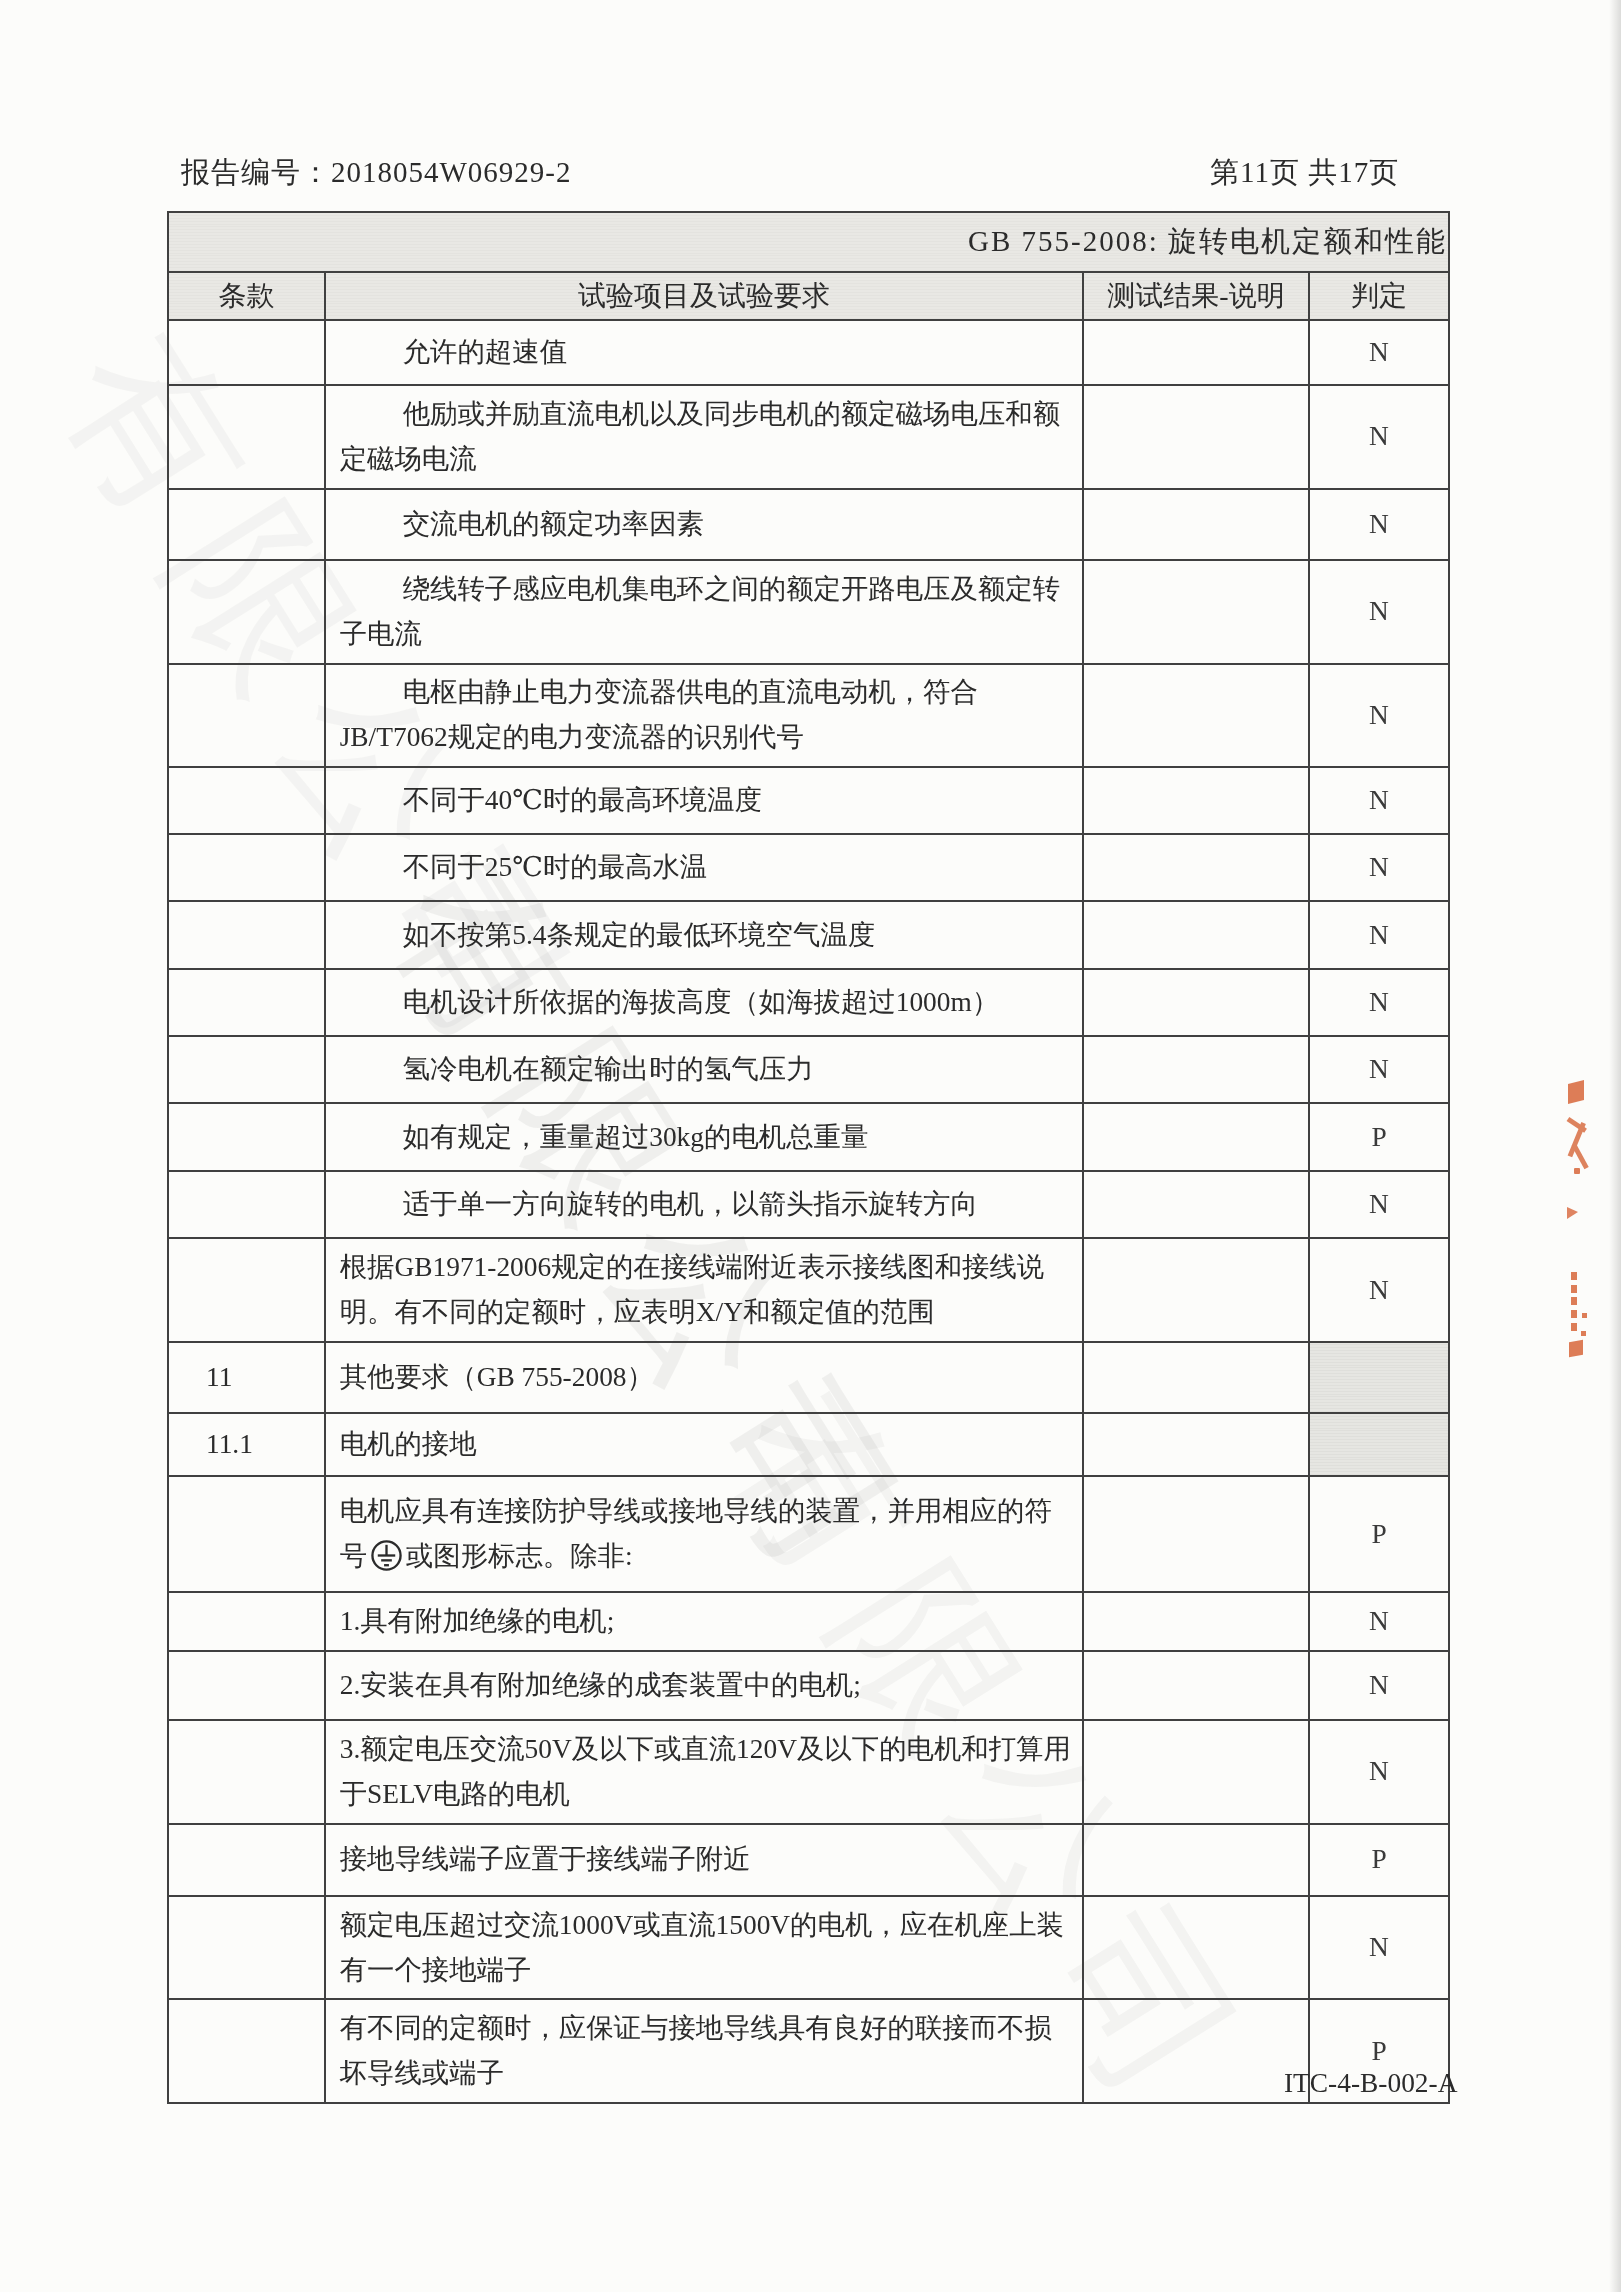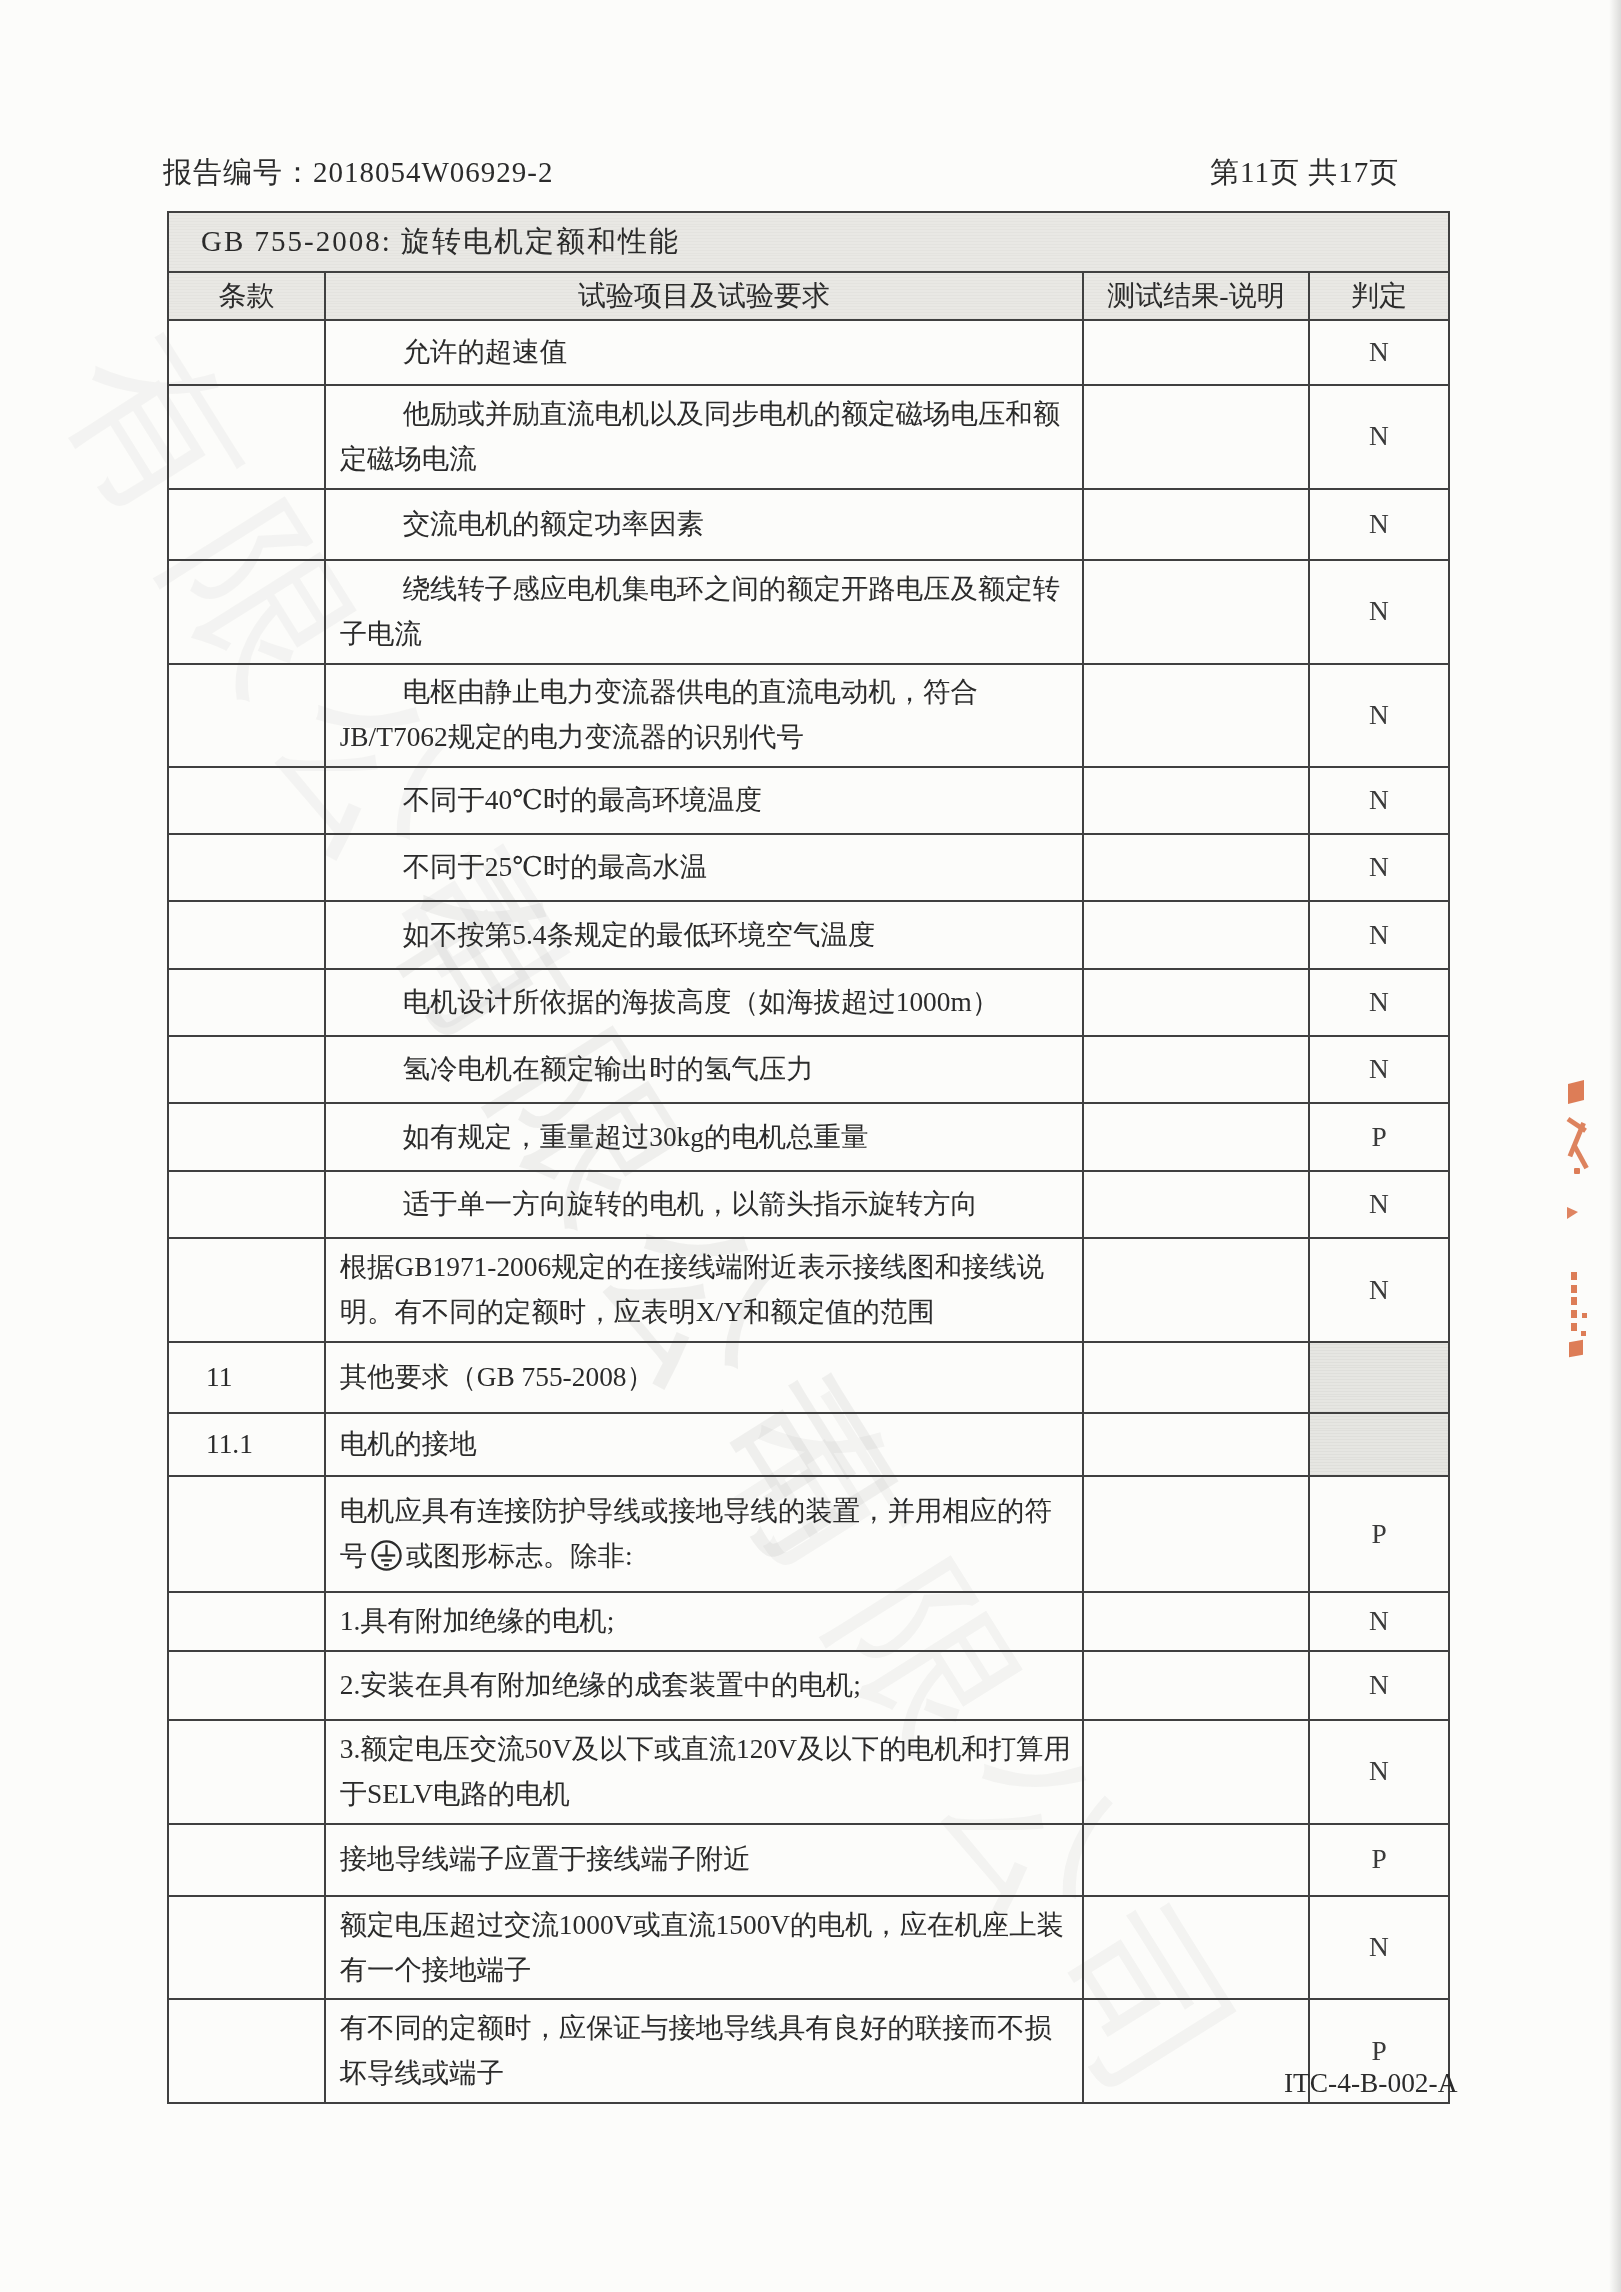--- a/index.html
+++ b/index.html
@@ -7,35 +7,35 @@
     width:1621px;height:2293px;position:relative;
     background:#fcfcfa;
     font-family:"Liberation Serif","DejaVu Serif",serif;
     color:#2b2b2b;overflow:hidden;
   }
   .page{position:absolute;inset:0;}
   
   .scan-edge{position:absolute;top:0;right:0;width:11.8px;height:100%;
     background:linear-gradient(to right,rgba(0,0,0,0),rgba(0,0,0,0.13));}
   
-  .doc-header-left{position:absolute;left:163px;top:153px;font-size:29px;letter-spacing:1px;}
+  .doc-header-left{position:absolute;left:181px;top:153px;font-size:29px;letter-spacing:1px;}
   .doc-header-right{position:absolute;left:1210px;top:153px;font-size:29px;letter-spacing:1px;}
   
   table.report{
     position:absolute;left:167px;top:211px;
     border-collapse:collapse;table-layout:fixed;
     border:2.9px solid #2e2e2e;
   }
   table.report td,table.report th{
     border:2px solid #404040;
     font-weight:normal;
     overflow:hidden;
   }
   tr.title-row td{
-    height:56px;text-align:left;font-size:29px;letter-spacing:2px;
+    height:56px;text-align:right;font-size:29px;letter-spacing:2px;
     background:#e9e8e4;
     background-image:repeating-linear-gradient(0deg,rgba(0,0,0,0.025) 0 1px,transparent 1px 2.9px);
     padding-left:32px;
   }
   tr.header-row th{
     height:44px;text-align:center;font-size:28px;
     background:#e9e8e4;
     background-image:repeating-linear-gradient(0deg,rgba(0,0,0,0.025) 0 1px,transparent 1px 2.9px);
   }
   td.col-clause{vertical-align:middle;padding:0 21px 0 37px;font-size:27.4px;}

